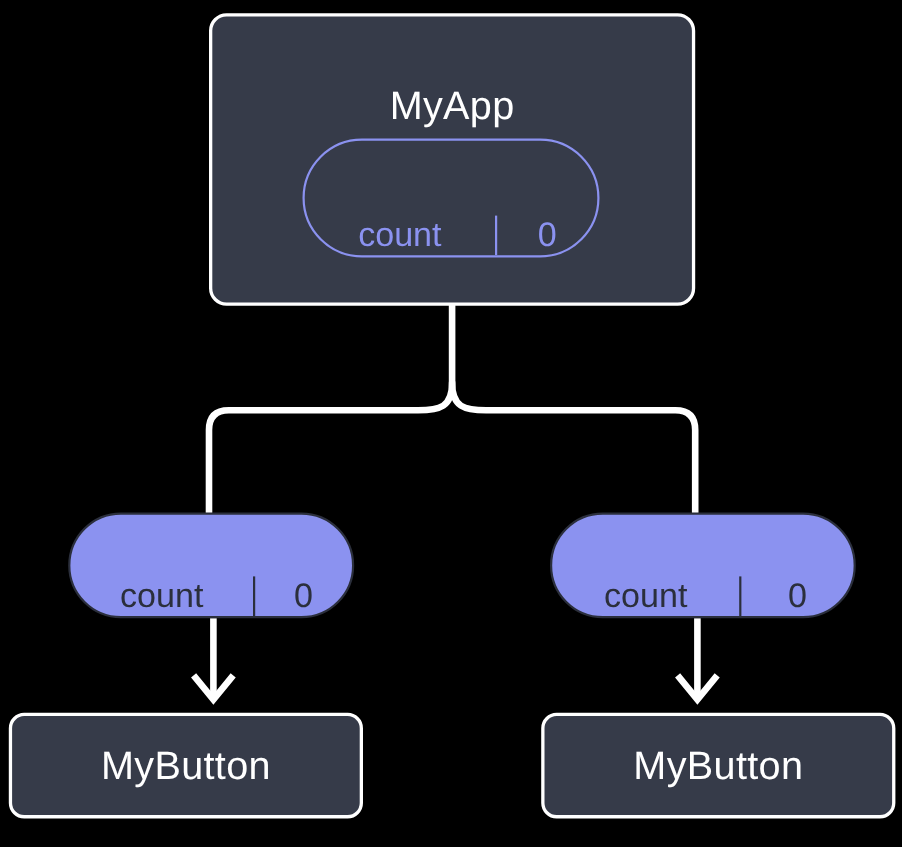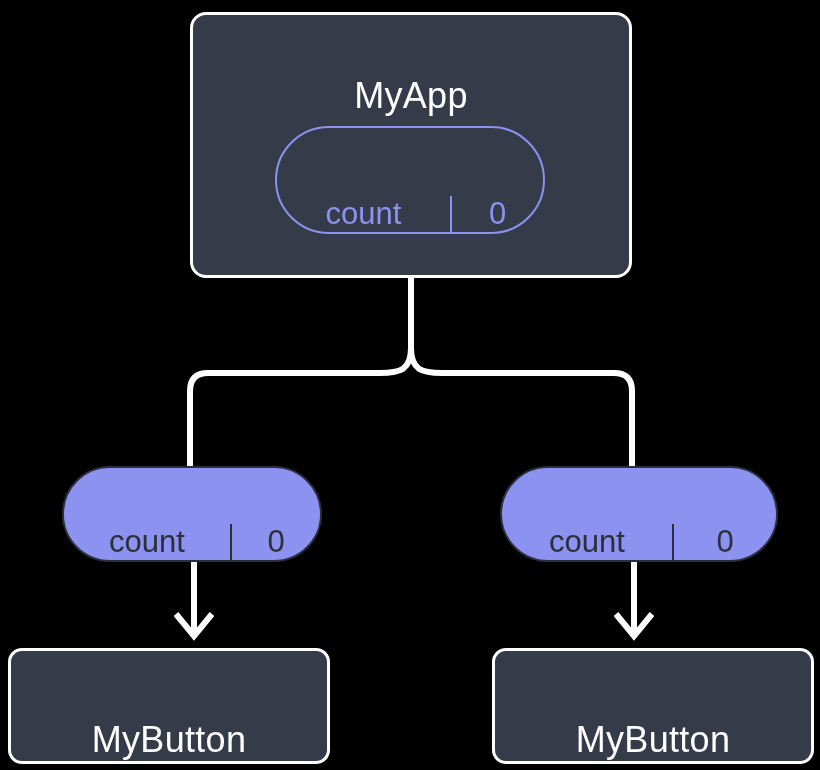--- a/index.html
+++ b/index.html
@@ -53,23 +53,23 @@
     border-radius: 16px;
   }
   #app-title {
     position: absolute;
     left: 0;
     top: 60px;
     width: 100%;
   }
 
   .button-box {
-    height: 116px;
+    height: 96px;
     display: flex;
-    align-items: flex-end;
+    align-items: center;
     justify-content: center;
   }
   #button-box-left {
     left: 8px;
     top: 648px;
     width: 322px;
   }
   #button-box-right {
     left: 492px;
     top: 648px;

